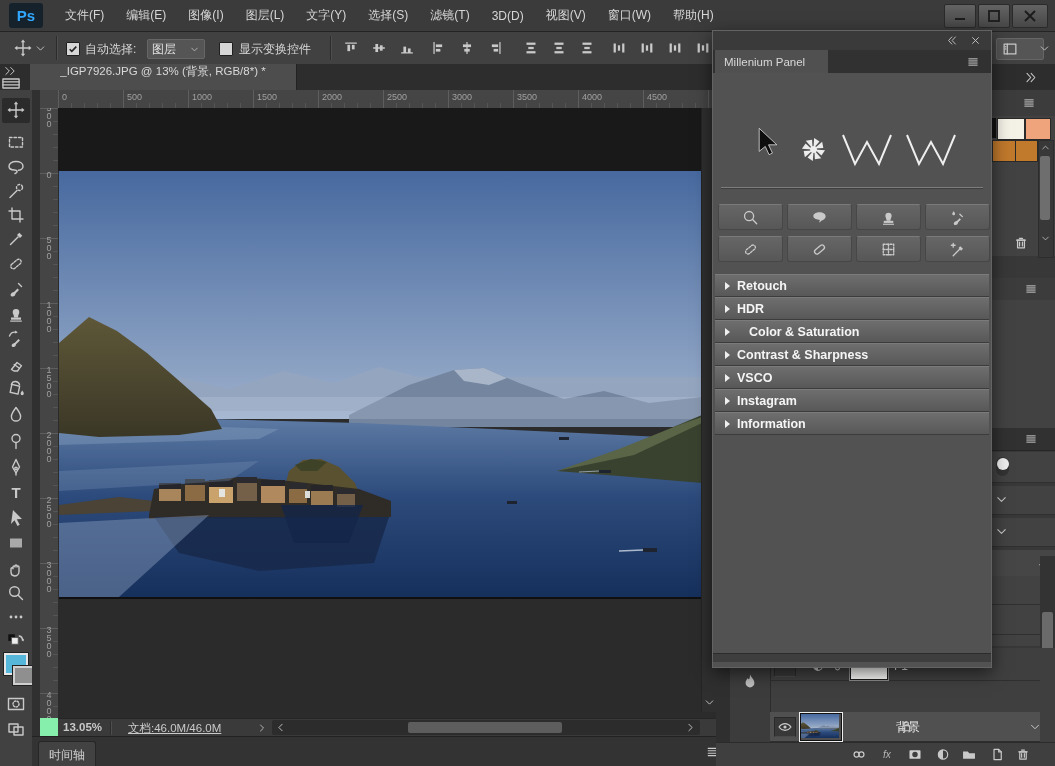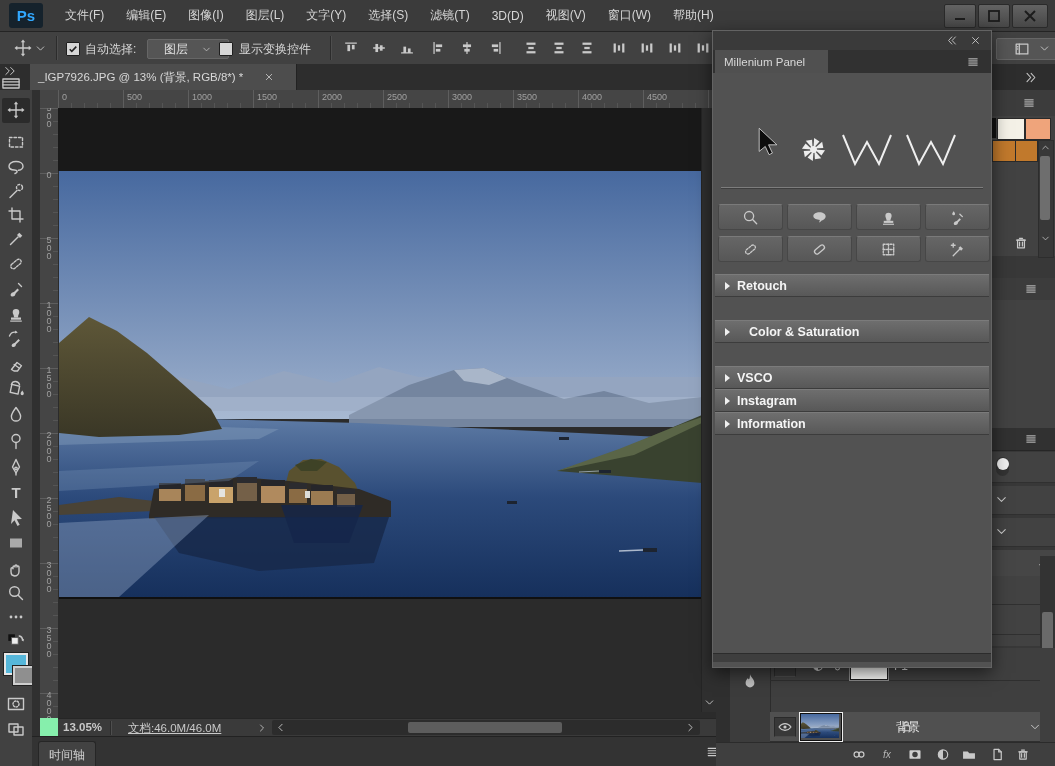--- a/index.html
+++ b/index.html
@@ -6,21 +6,21 @@
   .app{position:relative;width:1055px;height:766px;overflow:hidden;background:#86efac;
        font-family:"Liberation Sans","DejaVu Sans",sans-serif;color:#d6d6d6;font-size:12px;
        -webkit-font-smoothing:antialiased;}
   .a{position:absolute;}
   svg.i{display:block;}
   .ic{stroke:#c9c9c9;fill:none;stroke-width:1.4;stroke-linecap:round;stroke-linejoin:round;}
   .sep{width:1px;background:#2c2c2c;box-shadow:1px 0 0 #4e4e4e;}
   .btnwin{background:linear-gradient(#636363,#474747);border:1px solid #2a2a2a;border-radius:2px;}
   .cb{background:#d6d6d6;border:1px solid #1f1f1f;border-radius:1px;}
   .ddown{background:#555;border:1px solid #666;border-radius:2px;display:flex;align-items:center;
-         justify-content:space-between;padding:0 16px;color:#e0e0e0;}
+         justify-content:space-between;padding:0 4px;color:#e0e0e0;}
   .hruler{background:#454545;border-bottom:1px solid #2e2e2e;
     background-image:repeating-linear-gradient(to right,#5e5e5e 0 1px,transparent 1px 65px),
                      repeating-linear-gradient(to right,#555 0 1px,transparent 1px 13px);
     background-size:100% 100%,100% 5px;background-position:0 0,0 100%;background-repeat:no-repeat,no-repeat;}
   .vruler{background:#454545;border-right:1px solid #2e2e2e;
     background-image:repeating-linear-gradient(to bottom,#5e5e5e 0 1px,transparent 1px 65px),
                      repeating-linear-gradient(to bottom,#555 0 1px,transparent 1px 13px);
     background-size:100% 100%,5px 100%;background-position:0 0,100% 0;background-repeat:no-repeat,no-repeat;}
   .rlab{color:#a0a0a0;font-size:9px;line-height:1;}
   .vlab{writing-mode:vertical-rl;text-orientation:upright;letter-spacing:-2px;}
@@ -495,21 +495,21 @@
       </svg>
   </div>
 
   <div class="a" style="left:0;top:64px;width:1055px;height:26px;background:#2d2d2d;">
     <svg class="i a" style="left:3px;top:2px;" width="14" height="10" viewBox="0 0 20 14">
         <path class="ic" stroke-width="1.8" d="M4 2l5 5-5 5M11 2l5 5-5 5"></path>
       </svg>
     <svg class="i a" style="left:2px;top:14px;" width="18" height="11">
         <use href="#i-stripes"></use>
       </svg>
-    <div class="a" style="left:30px;top:0;width:250px;height:26px;background:#4d4d4d;border-right:1px solid #222;display:flex;align-items:center;padding:0 8px;gap:20px;color:#d8d8d8;font-size:11.5px;">
+    <div class="a" style="left:30px;top:0;width:250px;height:26px;background:#4d4d4d;border-right:1px solid #222;display:flex;align-items:center;padding:0 8px;gap:20px;color:#d8d8d8;font-size:11.5px;flex-direction:column;">
       <span style="white-space:nowrap;">_IGP7926.JPG @ 13% (背景, RGB/8*) *</span>
       <svg class="i" width="12" height="12">
           <use href="#i-close"></use>
         </svg>
     </div>
     <svg class="i a" style="left:1024px;top:6px;" width="15" height="15">
         <use href="#i-dblr"></use>
       </svg>
   </div>
 
@@ -856,24 +856,32 @@
       <div class="a mbtn" style="left:212px;top:163px;width:63px;height:24px;">
           <svg class="i" width="19" height="19">
             <use href="#i-sparkdrop"></use>
           </svg>
         </div>
 
       <div class="a acc" style="left:2px;top:201px;width:264px;height:21px;">
           <span class="tri"></span>
           <span>Retouch</span>
         </div>
+      <div class="a acc" style="left:2px;top:224px;width:264px;height:21px;">
+          <span class="tri"></span>
+          <span>HDR</span>
+        </div>
       <div class="a acc" style="left:2px;top:247px;width:264px;height:21px;gap:19px;">
           <span class="tri"></span>
           <span>Color &amp; Saturation</span>
         </div>
+      <div class="a acc" style="left:2px;top:270px;width:264px;height:21px;">
+          <span class="tri"></span>
+          <span>Contrast &amp; Sharpness</span>
+        </div>
       <div class="a acc" style="left:2px;top:293px;width:264px;height:21px;">
           <span class="tri"></span>
           <span>VSCO</span>
         </div>
       <div class="a acc" style="left:2px;top:316px;width:264px;height:21px;">
           <span class="tri"></span>
           <span>Instagram</span>
         </div>
       <div class="a acc" style="left:2px;top:339px;width:264px;height:21px;">
           <span class="tri"></span>

